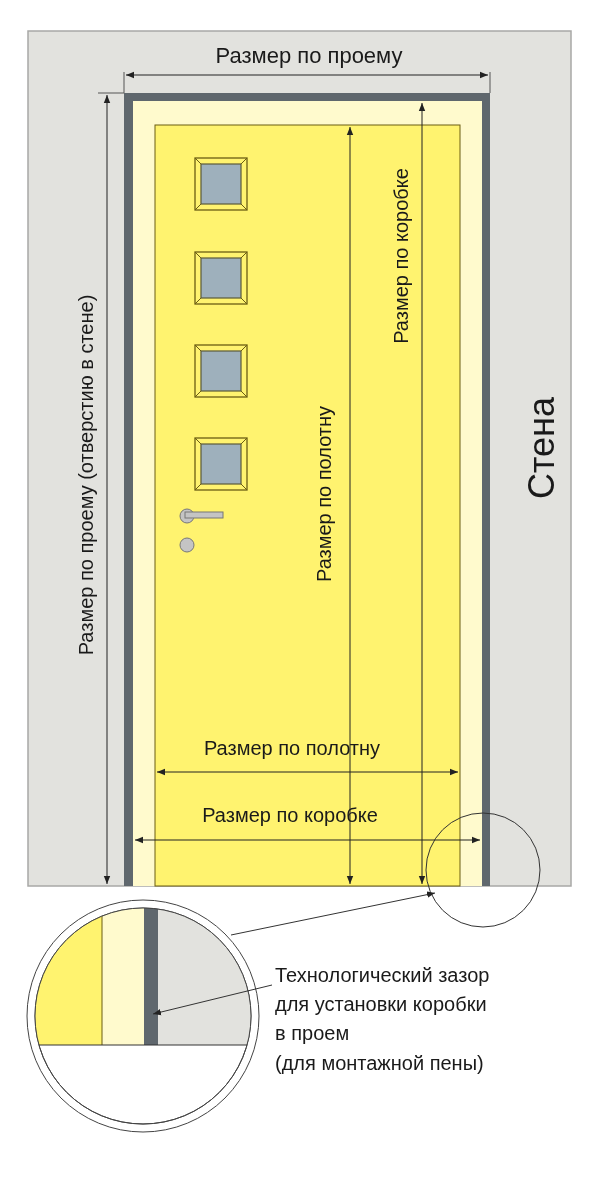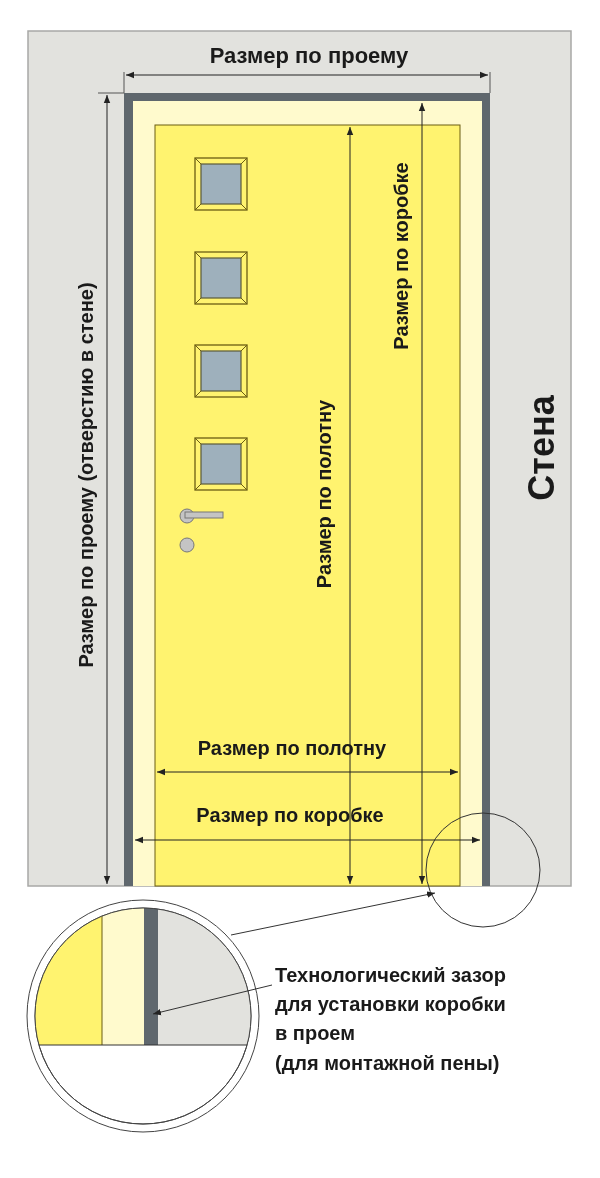--- a/index.html
+++ b/index.html
@@ -4,21 +4,21 @@
 <style>
   html, body { margin: 0; padding: 0; background: #ffffff; }
   body { width: 600px; height: 1178px; position: relative; overflow: hidden;
          font-family: "Liberation Sans", sans-serif; color: #1a1a1a; }
   .abs { position: absolute; }
   svg text { font-family: "Liberation Sans", sans-serif; fill: #1a1a1a; }
 </style>
 </head>
 <body>
 
-<div class="abs" style="left:0;top:0;width:600px;height:854px;font-weight:bold;">
+<div class="abs" style="left:0;top:0;width:600px;height:854px;">
 <svg width="600" height="1178" viewBox="0 0 600 1178" xmlns="http://www.w3.org/2000/svg">
   <defs>
     <marker id="arr" viewBox="0 0 10 10" refX="10" refY="5" markerWidth="8" markerHeight="8" orient="auto-start-reverse">
       <path d="M0,1 L10,5 L0,9 z" fill="#222"></path>
     </marker>
     <clipPath id="magclip">
           <circle cx="143" cy="1016" r="108"></circle>
         </clipPath>
   </defs>
 

